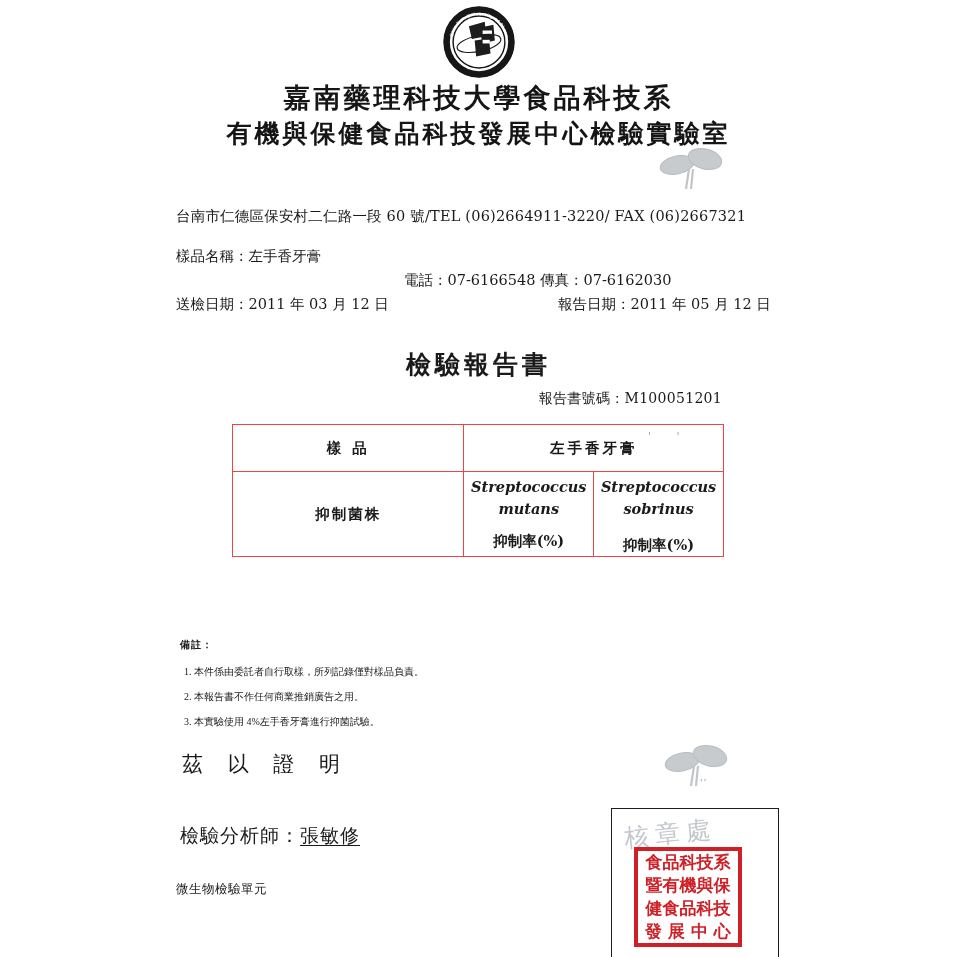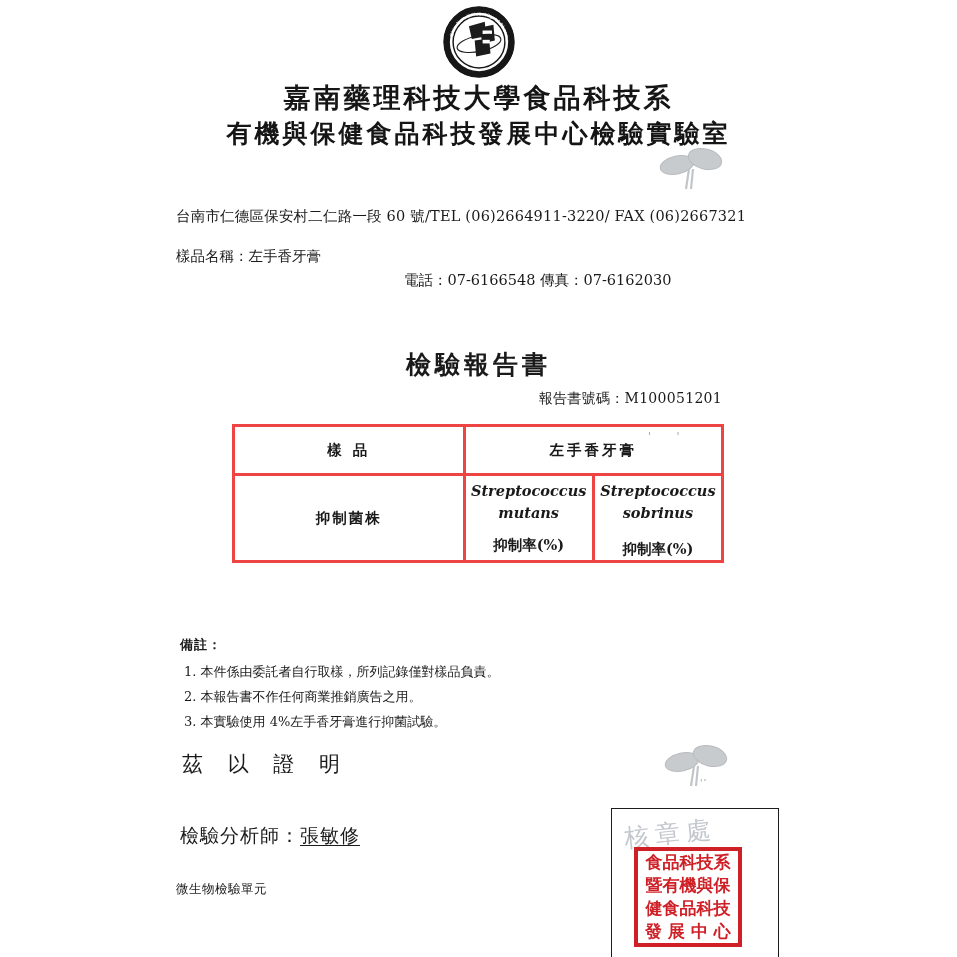--- a/index.html
+++ b/index.html
@@ -100,21 +100,21 @@
   
   .tbl {
     position: absolute;
     left: 232px;
     top: 424px;
     width: 492px;
     border-collapse: collapse;
     table-layout: fixed;
   }
   .tbl td {
-    border: 3px solid #ef4444;
+    border: 1px solid #ef4444;
     text-align: center;
     vertical-align: middle;
     font-size: 14.5px;
     padding: 4px 2px;
     line-height: 1.55;
   }
   .tbl .c1 { width: 142px; }
   .tbl .c2 { width: 160px; }
   .tbl .c3 { width: 190px; margin-top: 27px; }
 
@@ -133,22 +133,23 @@
   .pct { display: block; font-weight: 600; }
   .time-label { letter-spacing: 0.5px; font-weight: 600; text-align: center; }
   .val { font-weight: 700; font-size: 14px; }
   .val.low { position: relative; top: 7px; }
 
   
   .notes {
     position: absolute;
     left: 180px;
     top: 632px;
-    font-size: 13px;
+    font-size: 10px;
     line-height: 25px;
+    font-family: Liberation Serif, serif;
   }
   .notes .nt-title { font-weight: 700; letter-spacing: 1px; margin-bottom: 2px; }
   .notes .nt-item { white-space: nowrap; padding-left: 4px; }
 
   
   .certify {
     position: absolute;
     left: 182px;
     top: 750px;
     font-size: 21px;
@@ -295,20 +296,24 @@
   <div class="addr">台南市仁德區保安村二仁路一段 60 號/TEL (06)2664911-3220/ FAX (06)2667321</div>
 
   <div class="meta">
     <div class="row">
       <span class="seg-a"><span>樣品名稱：</span><span>左手香牙膏</span></span>
     </div>
     <div class="row">
       <span class="seg-b"><span>電話：</span><span>07-6166548</span></span>
       <span class="seg-c" style="left:364px"><span>傳真：</span><span>07-6162030</span></span>
     </div>
+    <div class="row">
+      <span class="seg-a"><span>送檢日期：</span><span>2011 年 03 月 12 日</span></span>
+      <span class="seg-right" style="left:382px"><span>報告日期：</span><span>2011 年 05 月 12 日</span></span>
+    </div>
   </div>
 
   <div class="report-title">檢驗報告書</div>
   <div class="report-no"><span>報告書號碼：</span><span>M100051201</span></div>
 
   <div class="tick-mark">' '</div>
 
   <table class="tbl">
     <tbody>
       <tr class="r-head">

